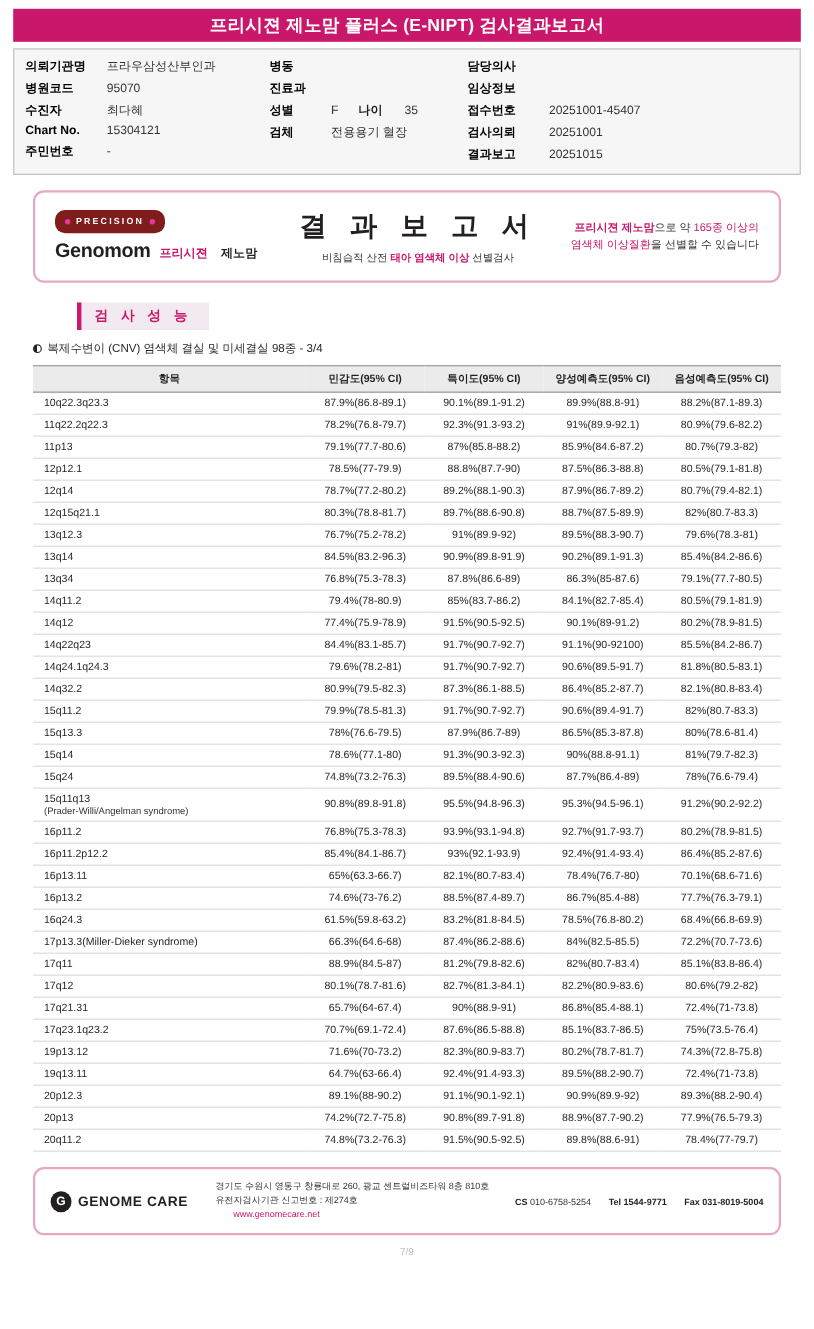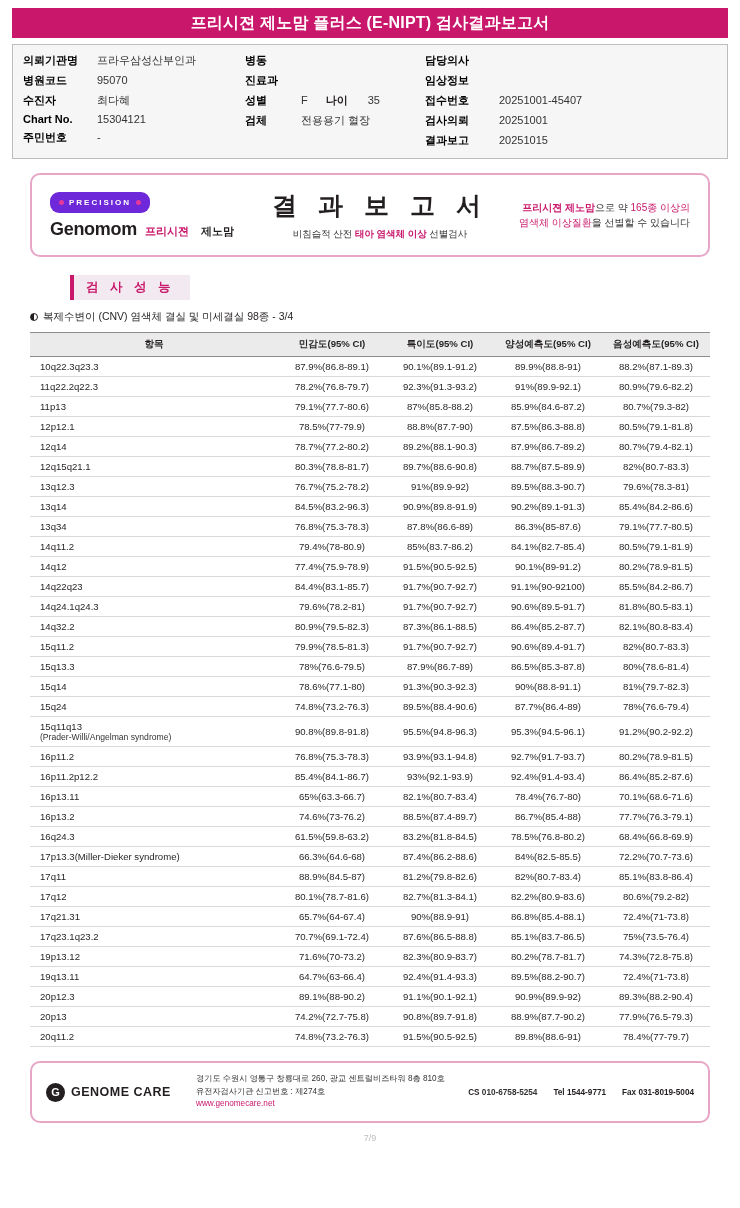--- a/index.html
+++ b/index.html
@@ -53,21 +53,21 @@
     margin:14px 30px 0 30px;
     border:2px solid #e7a6c6;
     border-radius:10px;
     padding:14px 18px;
     display:flex;
     align-items:center;
   }
   .brand { width:200px; }
   .brand-top {
     display:inline-flex; align-items:center; gap:5px;
-    background:#6d28d9; color:#fff;
+    background:#7f1d1d; color:#fff;
     border-radius:9px; padding:6px 9px;
     font-size:8px; letter-spacing:2px; font-weight:bold;
   }
   .dot { width:5px; height:5px; border-radius:50%; background:#e5399a; display:inline-block; }
   .brand-name { margin-top:6px; display:flex; align-items:baseline; gap:8px; }
   .brand-name .gen { font-size:18px; font-weight:bold; color:#231f20; letter-spacing:-0.3px; }
   .brand-name .kor { font-size:11px; font-weight:bold; }
   .brand-name .kor .k1 { color:#c9176b; }
   .brand-name .kor .k2 { color:#231f20;padding-left:12px; }
 
@@ -143,22 +143,22 @@
   }
   .gc-logo { display:flex; align-items:center; gap:6px; width:150px; }
   .gc-mark {
     width:19px; height:19px; border-radius:50%;
     background:#231f20; color:#fff;
     display:flex; align-items:center; justify-content:center;
     font-size:11px; font-weight:bold;
   }
   .gc-text { font-size:12.5px; font-weight:bold; color:#231f20; letter-spacing:0.5px; }
   .addr { flex:1; line-height:1.55; }
-  .addr .site { color:#c9176b; }
-  .contact { display:flex; gap:16px; align-items:center; white-space:nowrap;font-weight:bold; }
+  .addr .site { color:#c9176b;margin-left:16px; }
+  .contact { display:flex; gap:16px; align-items:center; white-space:nowrap; }
   .contact b { color:#231f20; }
 
   .pagenum { text-align:center; font-size:9px; color:#bdbdbd; margin-top:10px; padding-bottom:8px; }
 </style>
 </head>
 <body>
 
 <div class="page">
 
   <div class="title-bar">프리시젼 제노맘 플러스 (E-NIPT) 검사결과보고서</div>

